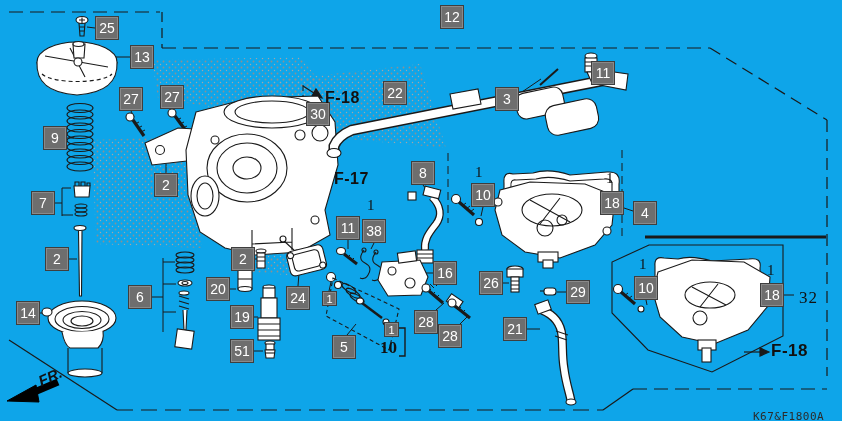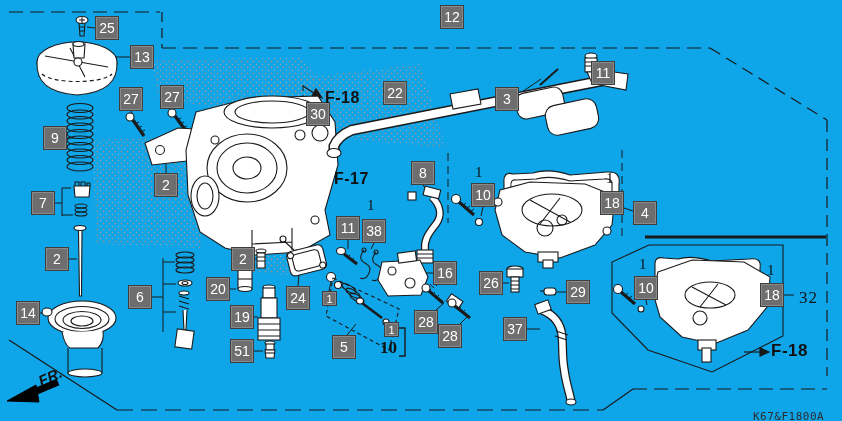--- a/index.html
+++ b/index.html
@@ -433,21 +433,21 @@
 <div class="callout" style="left:336px;top:216px">11</div>
 <div class="callout" style="left:362px;top:219px">38</div>
 <div class="callout" style="left:286px;top:286px">24</div>
 <div class="callout sm" style="left:322px;top:291px">1</div>
 <div class="callout" style="left:332px;top:335px">5</div>
 <div class="callout sm" style="left:384px;top:322px">1</div>
 <div class="callout" style="left:433px;top:261px">16</div>
 <div class="callout" style="left:479px;top:271px">26</div>
 <div class="callout" style="left:414px;top:310px">28</div>
 <div class="callout" style="left:438px;top:324px">28</div>
-<div class="callout" style="left:503px;top:317px">37</div>
+<div class="callout" style="left:503px;top:317px">21</div>
 <div class="callout" style="left:471px;top:183px">10</div>
 <div class="callout" style="left:600px;top:191px">18</div>
 <div class="callout" style="left:633px;top:201px">4</div>
 <div class="callout" style="left:566px;top:280px">29</div>
 <div class="callout" style="left:634px;top:276px">10</div>
 <div class="callout" style="left:760px;top:283px">18</div>
 
 <div class="ann qty" style="left:367px;top:197px">1</div>
 <div class="ann qty" style="left:475px;top:164px">1</div>
 <div class="ann qty" style="left:606px;top:170px">1</div>

